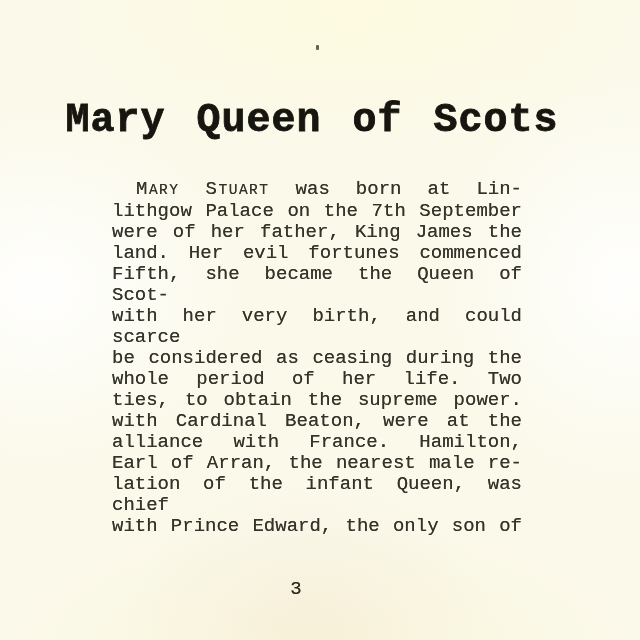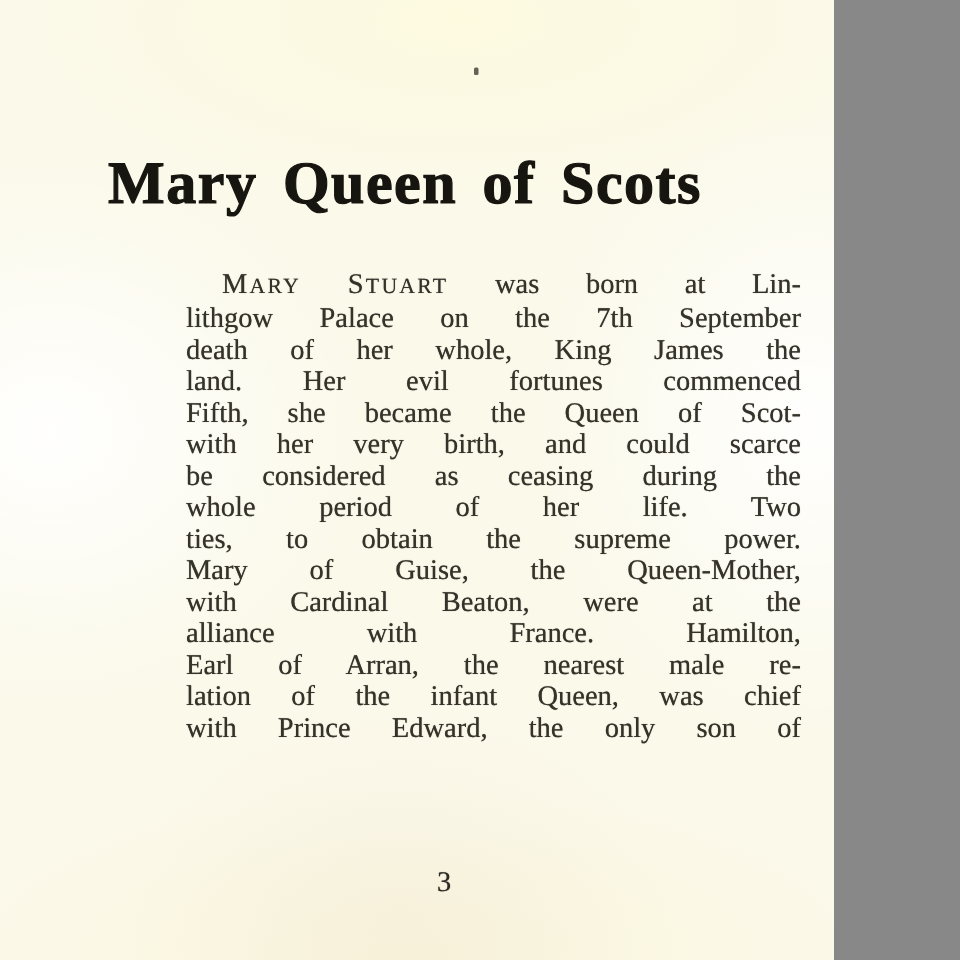--- a/index.html
+++ b/index.html
@@ -1,43 +1,43 @@
 <!DOCTYPE html>
 <html><head>
 <meta charset="utf-8">
 <style>
   html,body{margin:0;padding:0;background:#888;}
   #page{
     position:relative;
-    width:556px;height:640px;
+    width:640px;height:640px;
     overflow:hidden;
     background:
       radial-gradient(ellipse 260px 200px at 48% 96%, rgba(216,186,176,0.10), rgba(216,186,176,0) 70%),
       radial-gradient(ellipse 300px 260px at 6% 45%,  rgba(255,255,255,0.95), rgba(255,255,255,0) 70%),
       radial-gradient(ellipse 260px 300px at 97% 44%, rgba(255,255,255,0.92), rgba(255,255,255,0) 70%),
       radial-gradient(ellipse 420px 180px at 55% 2%,  rgba(253,250,222,0.85), rgba(253,250,222,0) 75%),
       radial-gradient(ellipse 420px 160px at 50% 100%,rgba(250,245,218,0.85), rgba(250,245,218,0) 75%),
       #fbf9ea;
-    font-family:Liberation Serif, serif;
+    font-family:Liberation Mono, monospace;
   }
   #speck{
     position:absolute;left:316px;top:45px;width:3px;height:5px;
     background:#4a463d;border-radius:1px;opacity:.85;
   }
   #title{
     position:absolute;left:0;top:98px;width:100%;
     text-align:center;
     transform:translateX(-8px);
     font-size:40px;font-weight:700;
     letter-spacing:1px;word-spacing:6px;
     color:#17150f;
     -webkit-text-stroke:0.8px #17150f;
   }
   #body{
-    position:absolute;left:124px;top:179px;width:410px;
+    position:absolute;left:112px;top:179px;width:410px;
     color:#35322a;
     text-shadow:0 0 0.5px rgba(53,50,42,0.8);
   }
   .line{
     font-size:19px;line-height:21px;
     text-align:justify;text-align-last:justify;
     -moz-text-align-last:justify;
     white-space:normal;
   }
   .line.first{text-indent:24px;}
@@ -53,28 +53,27 @@
 </style>
 </head>
 <body>
 
 <div id="page">
   <div id="speck"></div>
   <div id="title">Mary Queen of Scots</div>
   <div id="body">
       <div class="line first"><span class="bigcap">M</span><span class="smallcap">ARY</span> <span class="bigcap">S</span><span class="smallcap">TUART</span> was born at Lin-</div>
       <div class="line">lithgow Palace on the 7th September</div>
-      <div class="line">death of her whole, King James the</div>
+      <div class="line">were of her father, King James the</div>
       <div class="line">land. Her evil fortunes commenced</div>
       <div class="line">Fifth, she became the Queen of Scot-</div>
       <div class="line">with her very birth, and could scarce</div>
       <div class="line">be considered as ceasing during the</div>
       <div class="line">whole period of her life. Two</div>
       <div class="line">ties, to obtain the supreme power.</div>
-      <div class="line">Mary of Guise, the Queen-Mother,</div>
       <div class="line">with Cardinal Beaton, were at the</div>
       <div class="line">alliance with France. Hamilton,</div>
       <div class="line">Earl of Arran, the nearest male re-</div>
       <div class="line">lation of the infant Queen, was chief</div>
       <div class="line">with Prince Edward, the only son of</div>
     </div>
   <div id="pagenum">3</div>
 </div>
 
 </body></html>

